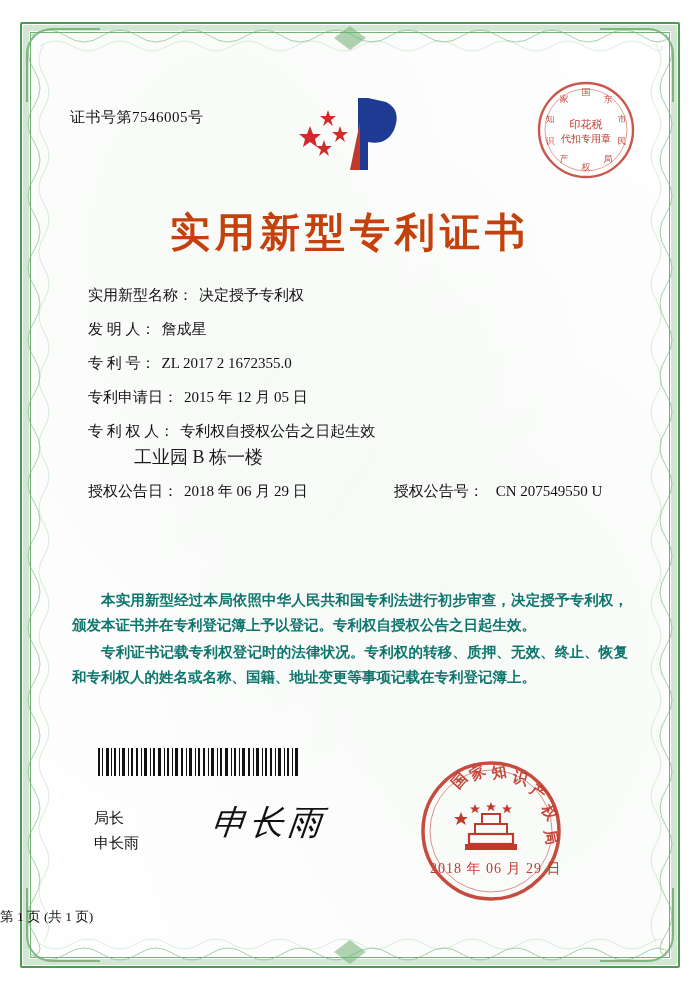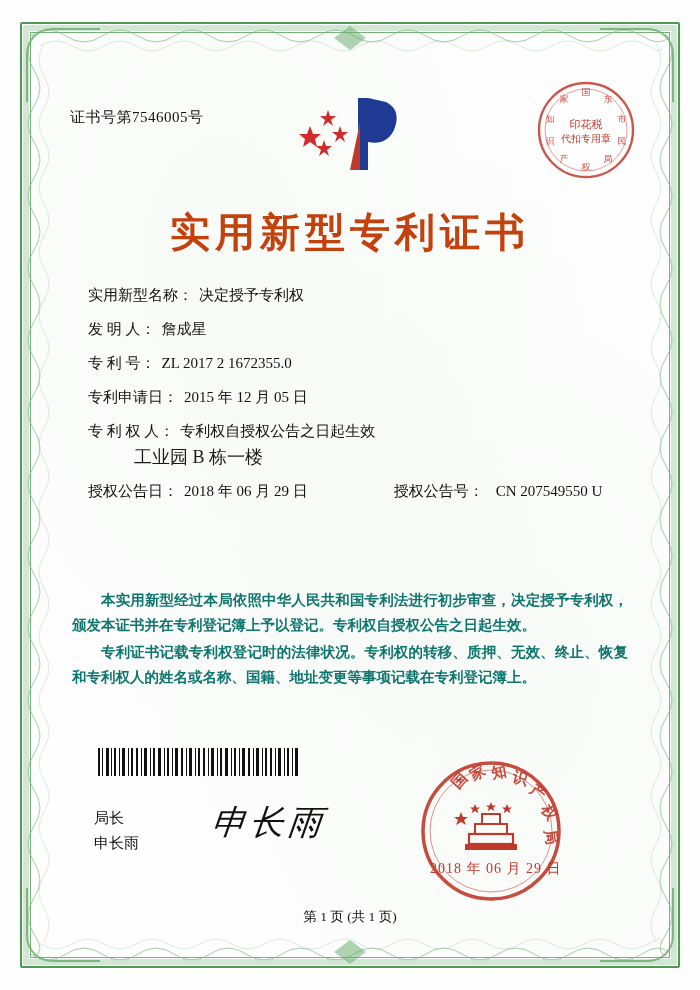--- a/index.html
+++ b/index.html
@@ -185,21 +185,20 @@
     position: absolute;
     left: 430px; top: 860px;
     font-size: 14px;
     color: #c0392b;
     letter-spacing: 1px;
   }
 
   .page-footer {
     position: absolute;
     left: 0; right: 0; top: 908px;
-    text-align: center;
     font-size: 13.5px;
     color: #111;
   }
 
   .wm {
     position: absolute;
     left: 36px; top: 36px;
     right: 36px; bottom: 36px;
     background:
        radial-gradient(ellipse at 30% 25%, rgba(120,180,120,0.05), rgba(255,255,255,0) 60%),

